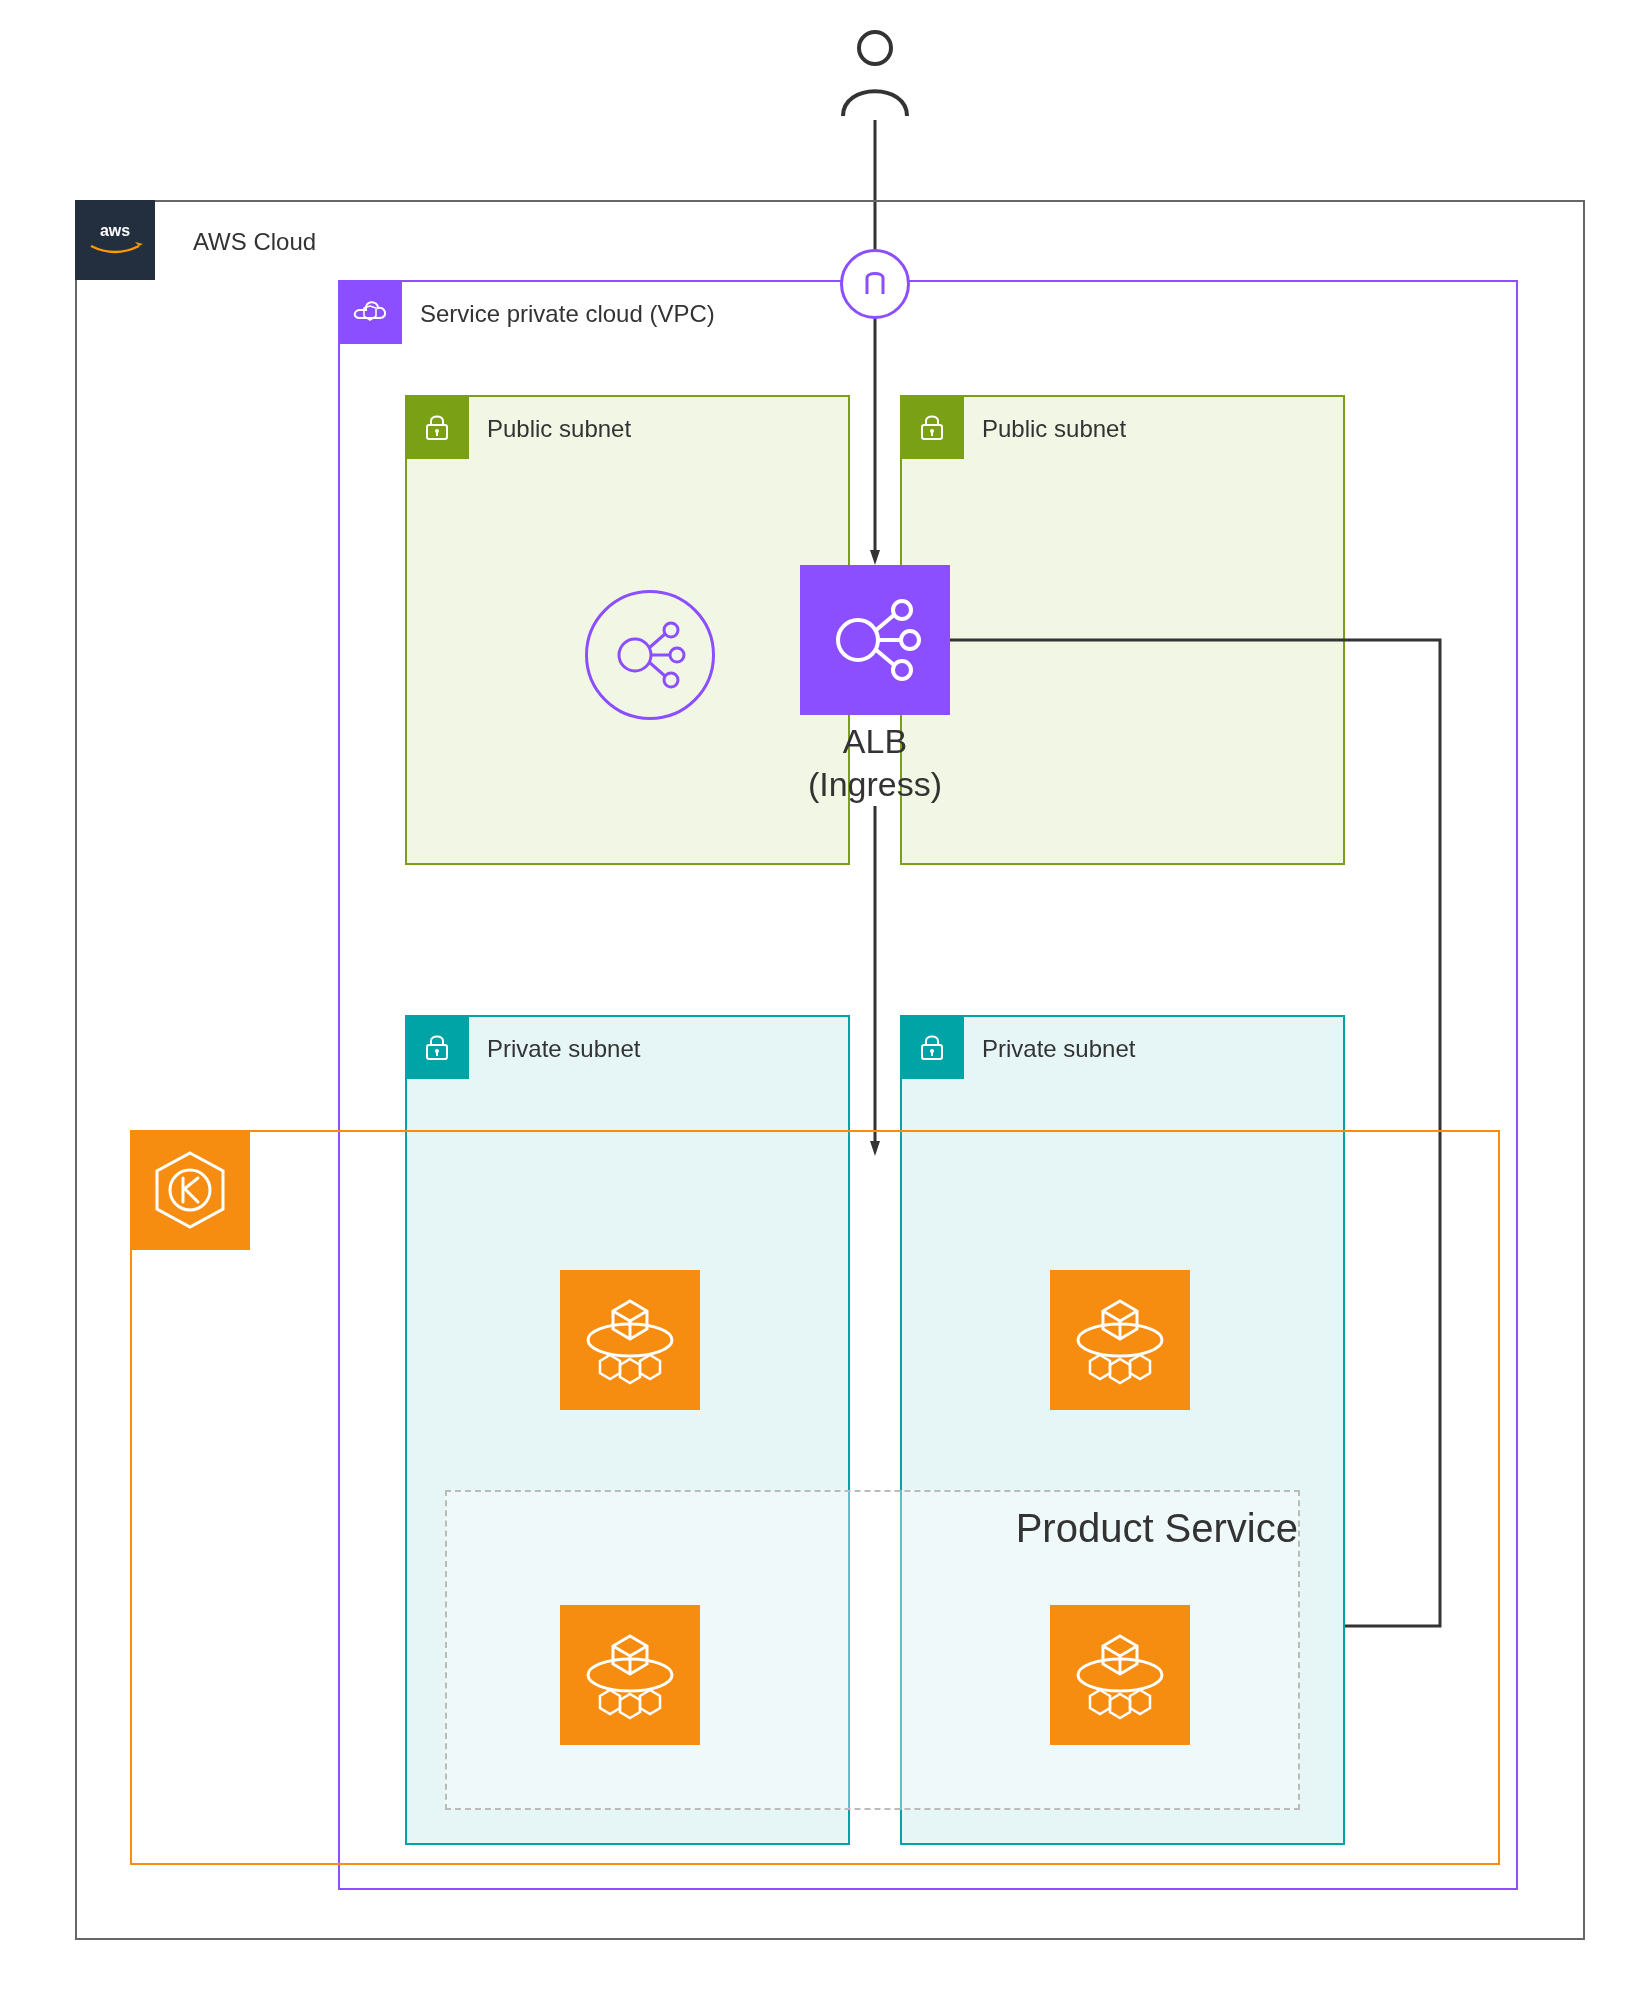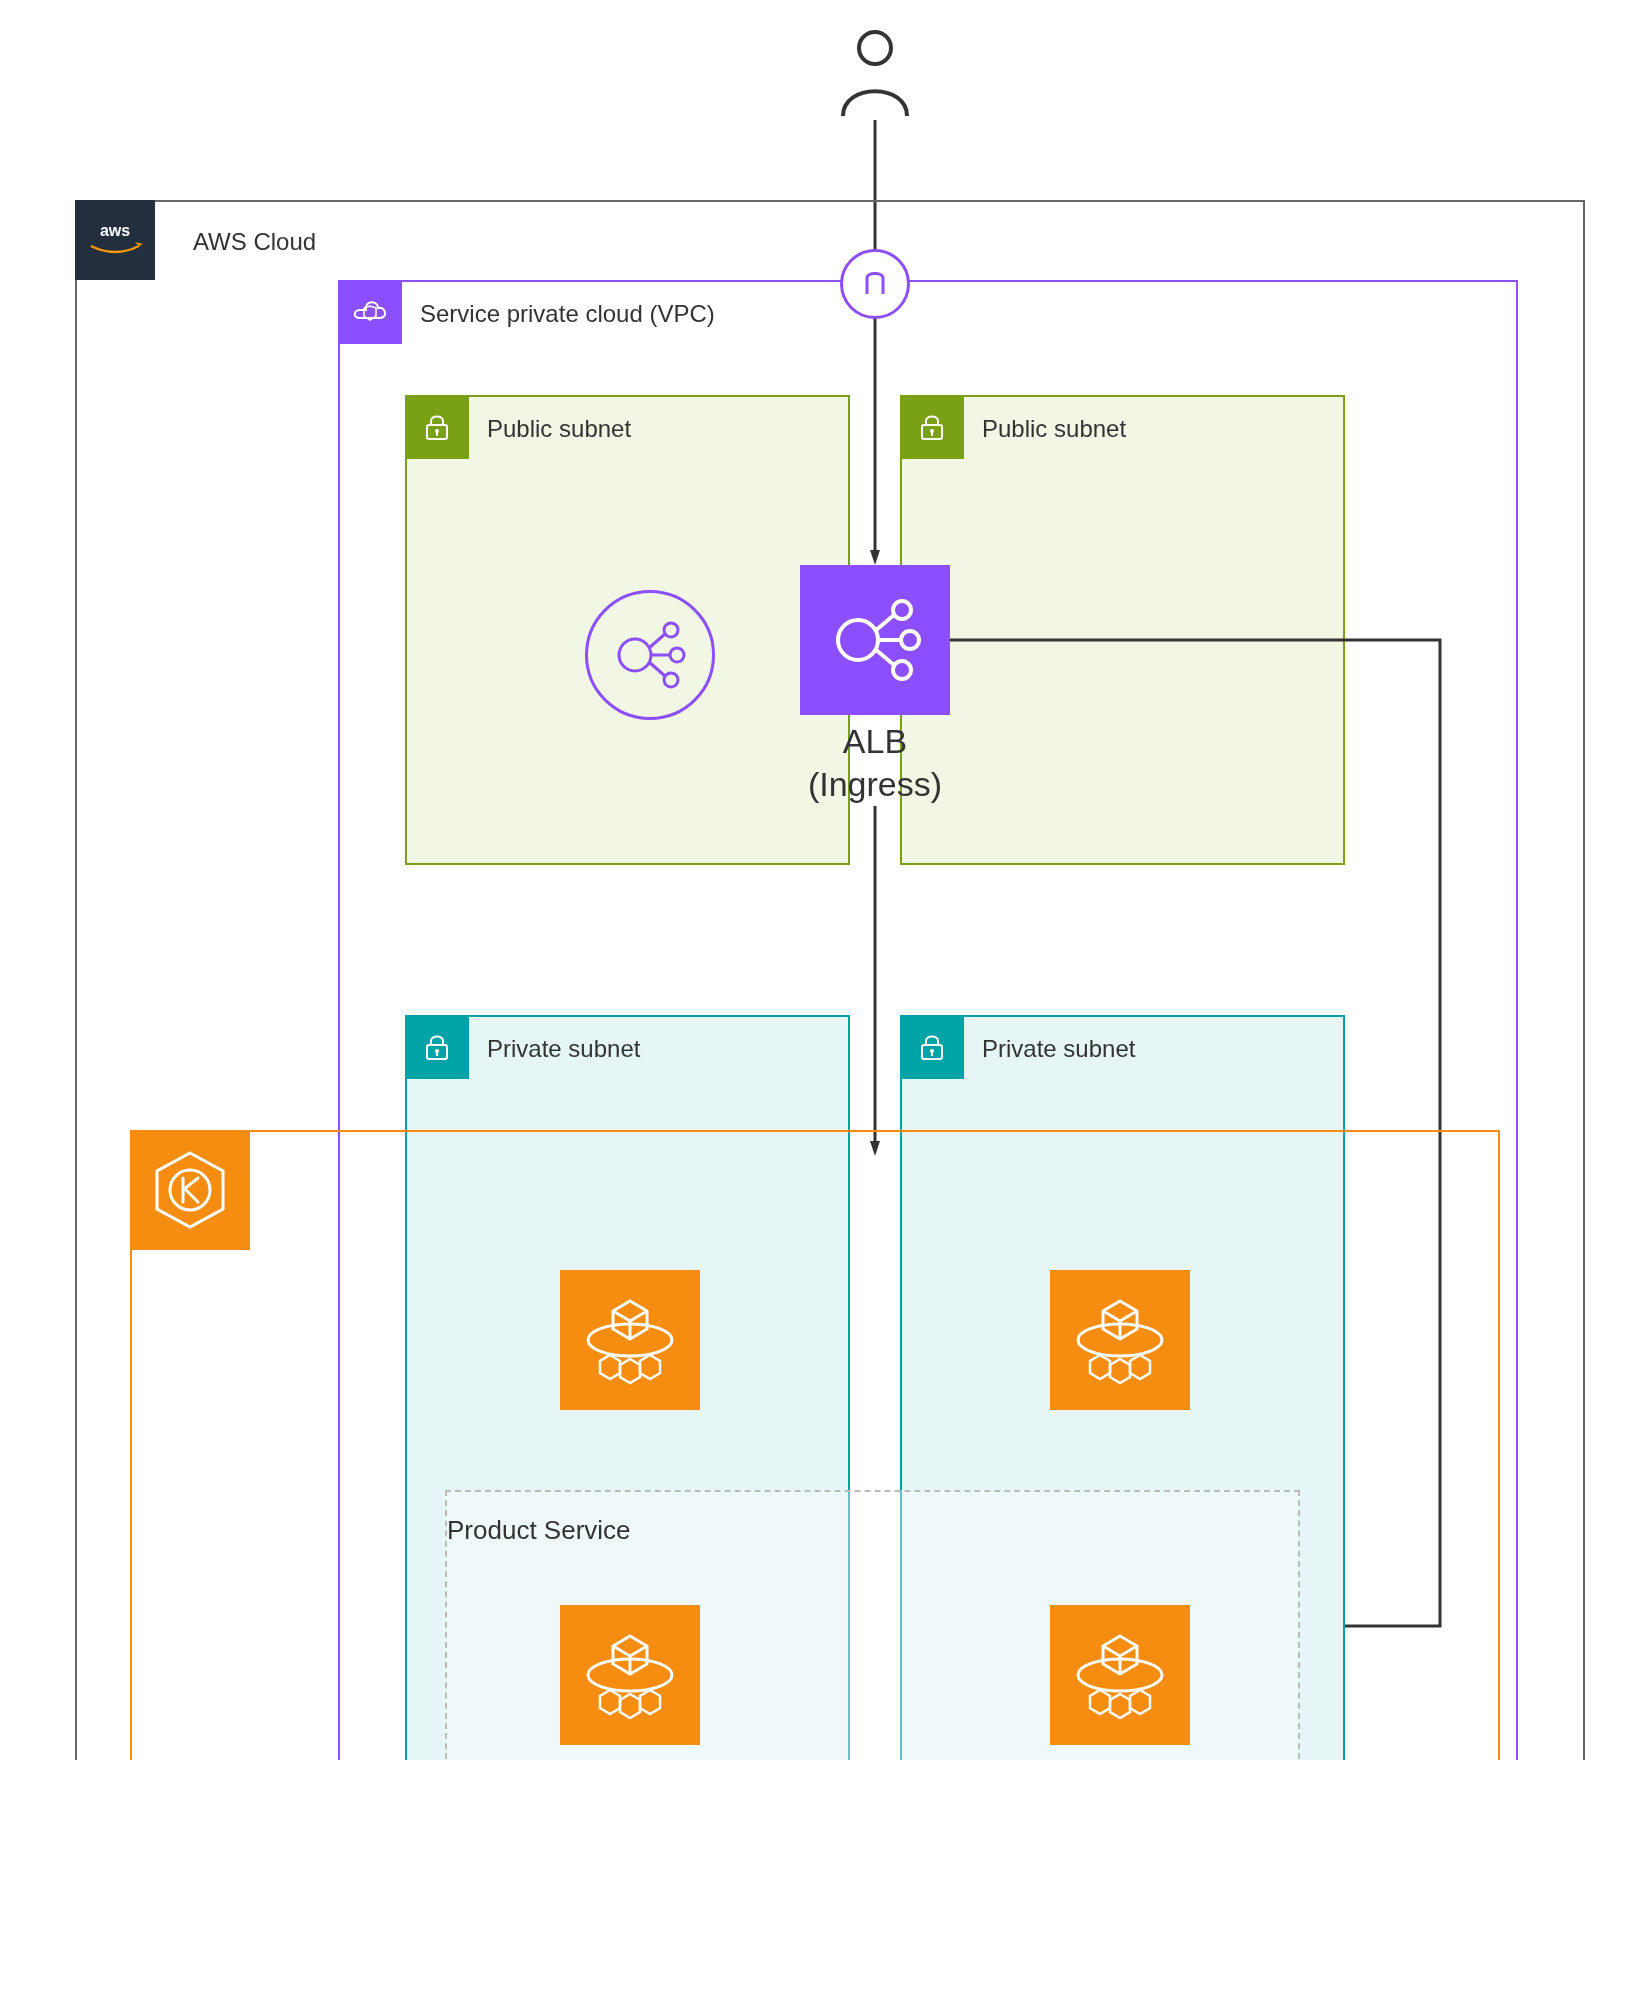--- a/index.html
+++ b/index.html
@@ -6,21 +6,21 @@
   body {
     margin: 0;
     background: #ffffff;
     font-family: Arial, Helvetica, sans-serif;
     font-size: 20px;
     color: #333;
   }
   .canvas {
     position: relative;
     width: 1641px;
-    height: 1760px;
+    height: 2000px;
   }
   .box {
     position: absolute;
     border: 2px solid;
   }
   .corner-icon {
     position: absolute;
     top: -2px;
     left: -2px;
     width: 64px;
@@ -180,21 +180,21 @@
       <svg width="90" height="90" viewBox="0 0 90 90">
         <polygon points="45,8 78,26 78,64 45,82 12,64 12,26" fill="none" stroke="#FFF" stroke-width="3"></polygon>
         <circle cx="45" cy="45" r="20" fill="none" stroke="#FFF" stroke-width="3"></circle>
         <path d="M38 33 L38 57 M38 45 L53 33 M40 44 L53 57" fill="none" stroke="#FFF" stroke-width="3" stroke-linecap="round"></path>
       </svg>
     </div>
   </div>
 
 
   <div style="position:absolute; left:445px; top:1490px; width:855px; height:320px; border:2px dashed #bbb; background:rgba(255,255,255,0.35);">
-    <div style="text-align:left; font-size:26px; margin-top:23px;">Product Service</div>
+    <div style="text-align:right; font-size:40px; margin-top:14px;">Product Service</div>
   </div>
 
   <div class="ecs-icon" style="position:absolute; left:560px; top:1270px;">
     <svg width="110" height="110" viewBox="0 0 110 110">
         <ellipse cx="55" cy="55" rx="42" ry="16" fill="none" stroke="#FFF" stroke-width="3"></ellipse>
         <polygon points="55,16 72,26 72,44 55,54 38,44 38,26" fill="none" stroke="#FFF" stroke-width="3"></polygon>
         <line x1="38" y1="26" x2="55" y2="36" stroke="#FFF" stroke-width="3"></line>
         <line x1="72" y1="26" x2="55" y2="36" stroke="#FFF" stroke-width="3"></line>
         <line x1="55" y1="36" x2="55" y2="54" stroke="#FFF" stroke-width="3"></line>
         <polygon points="35,70 45,76 45,88 35,94 25,88 25,76" fill="none" stroke="#FFF" stroke-width="2.5"></polygon>

